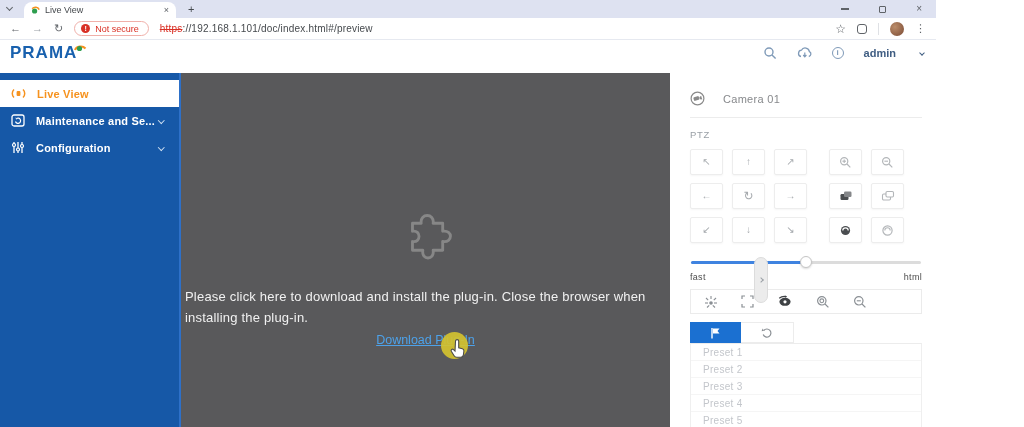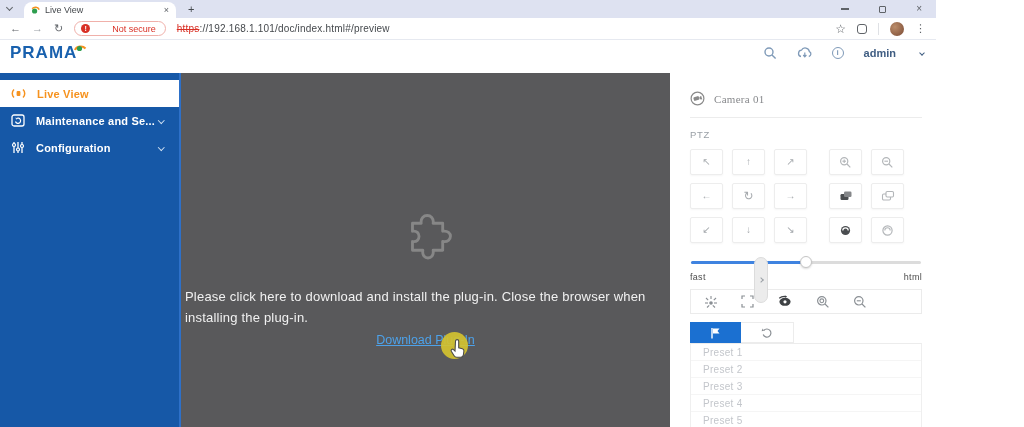--- a/index.html
+++ b/index.html
@@ -16,21 +16,21 @@
   .tab-close { font-size:9px; color:#5f6368; line-height:1; }
   .new-tab { margin-left:12px; margin-bottom:3px; font-size:11px; color:#454a4e; line-height:1; }
   .win-controls { position:absolute; right:0; top:0; height:18px; display:flex; align-items:center; gap:30px; padding:0 14px; }
   .win-min { width:8px; height:1.2px; background:#5f6368; }
   .win-restore { width:7px; height:7px; border:1.1px solid #5f6368; border-radius:1px; }
   .win-close { font-size:10px; color:#5f6368; line-height:1; }
 
   .addressbar { height:22px; background:#fff; border-bottom:1px solid #e6e9f0; display:flex; align-items:center; padding:0 10px; gap:11px; }
   .nav-ic { font-size:11px; color:#5f6368; line-height:1; }
   .nav-ic.fwd { color:#9aa0a6; }
-  .sec-badge { display:flex; align-items:center; gap:22px; border:1px solid #f0b0aa; border-radius:10px; padding:1.5px 9px 1.5px 6px; }
+  .sec-badge { display:flex; align-items:center; gap:5px; border:1px solid #f0b0aa; border-radius:10px; padding:1.5px 9px 1.5px 6px; }
   .sec-dot { width:9px; height:9px; border-radius:50%; background:#d93025; color:#fff; font-size:7px; font-weight:bold; display:flex; align-items:center; justify-content:center; line-height:1; }
   .sec-text { font-size:9px; color:#d93025; }
   .url { font-size:10px; color:#45494d; letter-spacing:.2px; }
   .url .proto { color:#d93025; text-decoration:line-through; }
   .ab-spacer { flex:1; }
   .star { font-size:12px; color:#5f6368; line-height:1; }
   .ext-ic { width:10px; height:10px; border:1.4px solid #5f6368; border-radius:3px; }
   .ab-sep { width:1px; height:12px; background:#dfe1e5; }
   .avatar { width:14px; height:14px; border-radius:50%; background:radial-gradient(circle at 35% 35%, #bb8d6b, #7a4a33); }
   .dots { font-size:11px; color:#5f6368; line-height:1; }
@@ -60,21 +60,21 @@
   .plug-link { position:absolute; top:260px; left:0; width:100%; text-align:center; font-size:12.5px; color:#4da2ea; text-decoration:underline; }
   .click-halo { position:absolute; left:260px; top:259px; width:27px; height:27px; border-radius:50%; background:rgba(212,194,48,.92); }
   .cursor { position:absolute; left:268px; top:266px; }
 
   .collapse-handle { position:absolute; left:754px; top:184px; width:14px; height:46px; background:#ececec; border:1px solid #dcdcdc; border-radius:7px; z-index:3; display:flex; align-items:center; justify-content:center; color:#9aa0a6; }
   .collapse-handle .chev { width:4px; height:4px; transform:rotate(-45deg); }
 
   
   .panel { width:266px; background:#fff; padding:10px 14px 0 20px; flex-shrink:0; overflow:hidden; }
   .panel-label { font-size:9.5px; color:#9aa0a6; letter-spacing:.7px; }
-  .camera-row { margin-top:8px; display:flex; align-items:center; gap:9px;font-family:Liberation Serif, serif; }
+  .camera-row { margin-top:8px; display:flex; align-items:center; gap:18px; }
   .camera-name { font-size:11px; color:#87898c; letter-spacing:.3px; }
   .panel-divider { margin-top:11px; border-top:1px solid #ececec; }
   .ptz-label { margin-top:11px; }
 
   .ptz-area { margin-top:9px; display:flex; }
   .ptz-grid { display:grid; grid-template-columns:repeat(3,33px); grid-auto-rows:26px; gap:8px 9px; }
   .ptz-grid.right { grid-template-columns:repeat(2,33px); margin-left:22px; }
   .ptz-btn { background:#fff; border:1px solid #ededed; border-radius:2px; box-shadow:0 1px 2px rgba(0,0,0,.04); display:flex; align-items:center; justify-content:center; color:#a5a9ad; font-size:10px; line-height:1; }
   .ptz-btn.center { font-size:12px; }
 

